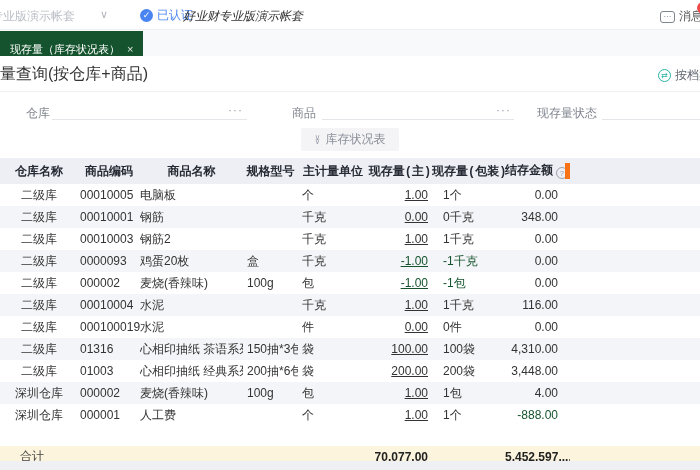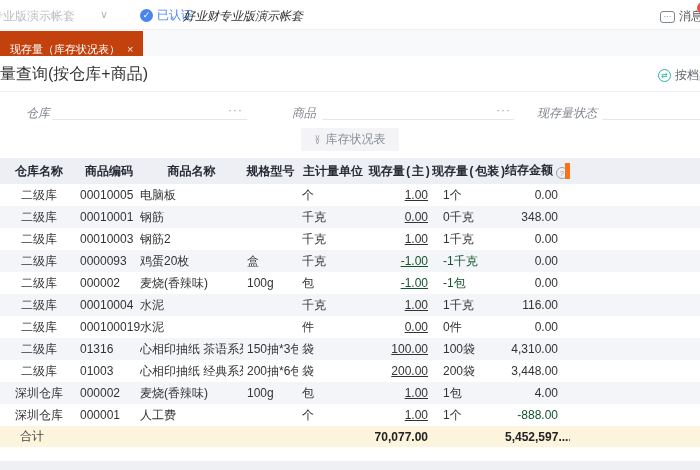--- a/index.html
+++ b/index.html
@@ -20,34 +20,34 @@
   .verified-text { color:#4a84f0; }
   .company-name { position:absolute; left:183px; top:8px; color:#333;font-style:italic; }
   .messages { position:absolute; right:-3px; top:8px; display:flex; align-items:center; gap:4px; }
   .msg-icon { width:15px; height:12px; border:1px solid #80868f; border-radius:3px;
     color:#80868f; font-size:8px; line-height:10px; text-align:center; letter-spacing:0; }
   .msg-text { color:#555; }
   .msg-badge { position:absolute; right:-6px; top:-6px; min-width:12px; height:12px; border-radius:7px;
     background:#f04b4b; color:#fff; font-size:8px; line-height:12px; text-align:center; padding:0 2px; }
   
   .tabbar { position:absolute; left:0; top:30px; width:700px; height:26px; background:#f8f9fb; }
-  .tab-active { position:absolute; left:0; top:1px; height:36px; background:#c2410c; color:#fff;
+  .tab-active { position:absolute; left:0; top:1px; height:36px; background:#14532d; color:#fff;
     display:flex; align-items:center; gap:7px; padding:0 10px; font-size:11px; cursor:pointer; }
   .tab-close { font-size:11px; opacity:.85; cursor:pointer; }
   
   .titlebar { position:absolute; left:0; top:56px; width:700px; height:36px; background:#fff;
     border-bottom:1px solid #f0f1f3; }
   .page-title { position:absolute; left:-32px; top:8px; font-size:16px; font-weight:500; color:#333; white-space:nowrap; }
   .archive-btn { position:absolute; left:658px; top:11px; display:flex; align-items:center; gap:4px;
     color:#5f6670; white-space:nowrap; cursor:pointer; }
   .switch-icon { width:13px; height:13px; border-radius:50%; border:1.5px solid #2ab3a6; color:#2ab3a6;
     font-size:8px; line-height:11px; text-align:center; }
   
   .filters { position:absolute; left:0; top:92px; width:700px; height:36px; background:#fff; }
-  .filter-label { position:absolute; top:13px; color:#80868f;font-style:italic; }
+  .filter-label { position:absolute; top:13px; color:#80868f; }
   .filter-line { position:absolute; top:12px; height:16px; border-bottom:1px solid #e4e6ea; cursor:text; }
   .picker-dots { position:absolute; top:11px; color:#9aa0ab; letter-spacing:1px; cursor:pointer; }
   
   .expand-row { position:absolute; left:0; top:128px; width:700px; height:22px; text-align:center; }
   .expand-btn { display:inline-flex; align-items:center; gap:5px; background:#f4f4f6; color:#8a8f99;
     padding:3px 14px; border-radius:2px; cursor:pointer; font-size:12px; }
   .dbl-chevron { display:inline-flex; flex-direction:column; line-height:4px; font-size:8px; color:#9aa0ab; }
   
   .table { position:absolute; left:0; top:158px; width:700px; }
   .trow { display:grid; grid-template-columns:78px 62px 103px 55px 70px 64px 73px 65px 1fr; align-items:center; }
@@ -60,21 +60,21 @@
   .c1 { text-align:center; }
   .c2 { padding-left:2px; }
   .c3 { padding-left:0; }
   .c4 { padding-left:4px; }
   .c5 { padding-left:4px; }
   .c6 { text-align:right; padding-right:4px; }
   .c7 { padding-left:11px; }
   .c8 { text-align:right; padding-right:12px; }
   .qty-link { text-decoration:underline; cursor:pointer; }
   .neg { color:#14532d; }
-  .tfoot { height:21px; background:#fcf4dd; }
+  .tfoot { height:21px; background:#fcf4dd;margin-top:20px; }
   .tfoot .c1 { text-align:left; padding-left:20px; color:#444; }
   .tfoot .total { font-weight:bold; color:#222; }
   .info-icon { display:inline-block; width:12px; height:12px; border:1px solid #9aa0ab; border-radius:50%;
     color:#9aa0ab; font-size:8px; line-height:11px; text-align:center; font-weight:normal; margin-left:3px;
     vertical-align:-2px; cursor:pointer; }
   
   .bottom-band { position:absolute; left:0; bottom:0; width:700px; height:9px; background:#eef0f3; }
 </style>
 </head>
 <body>

